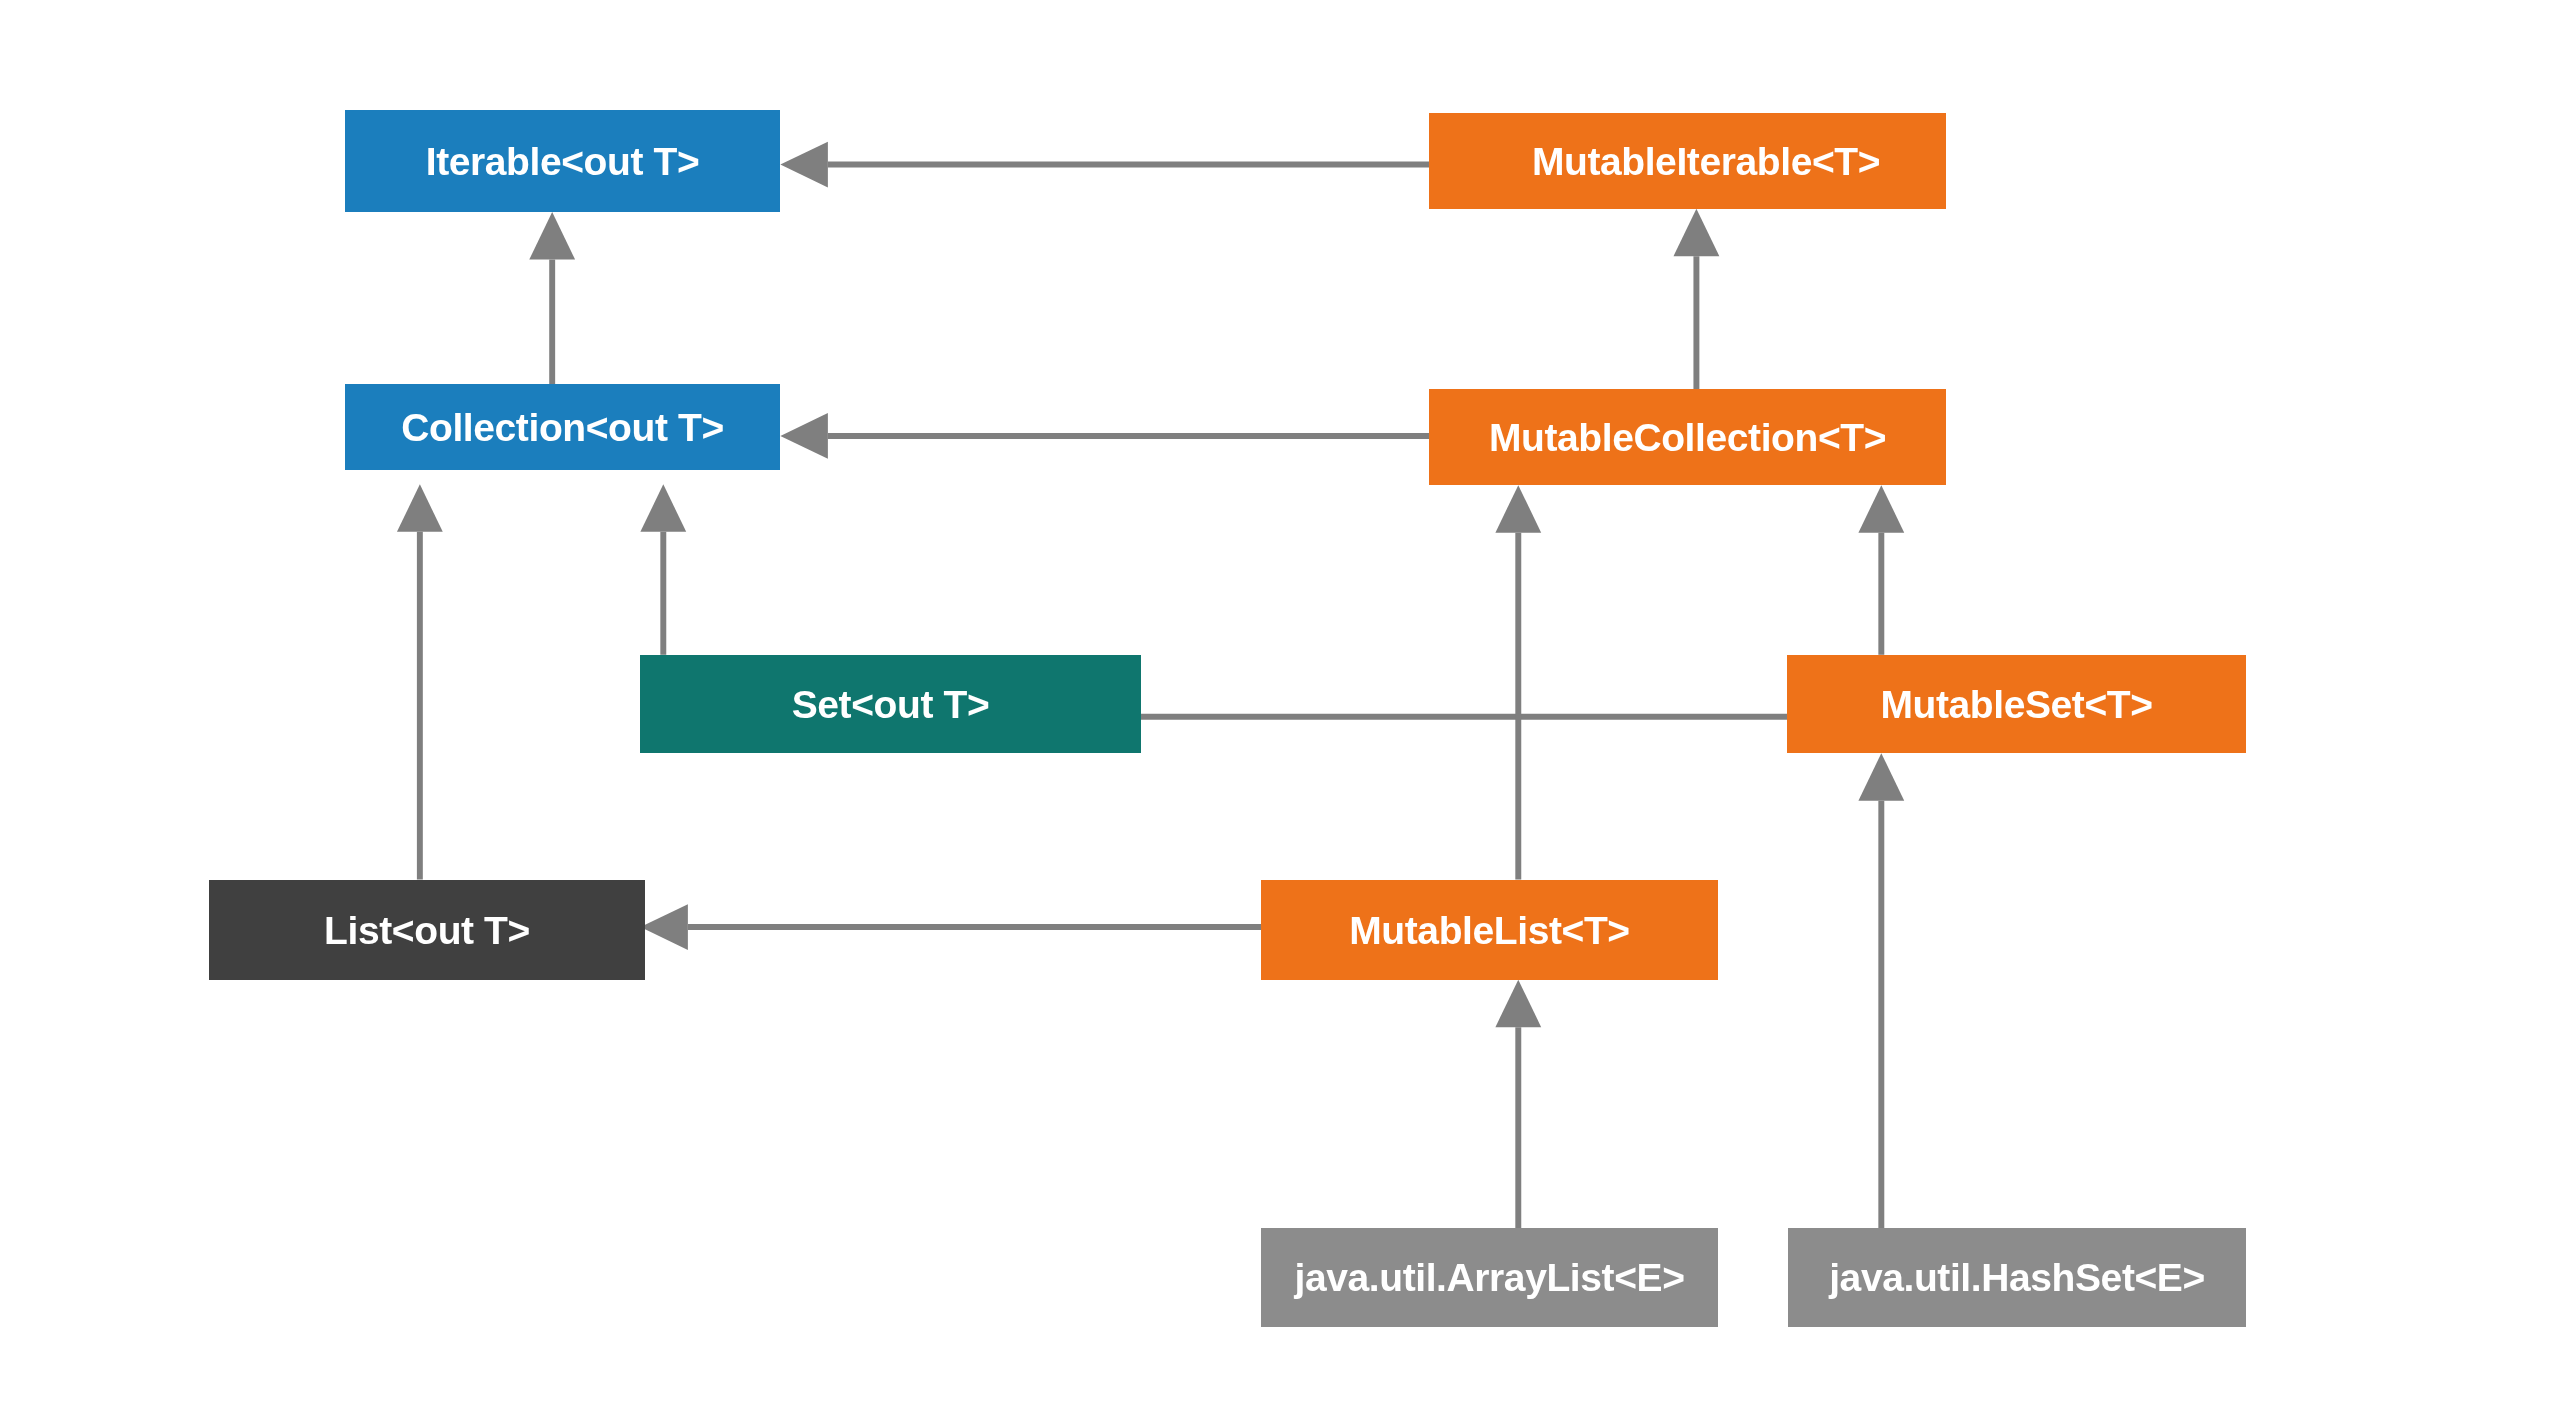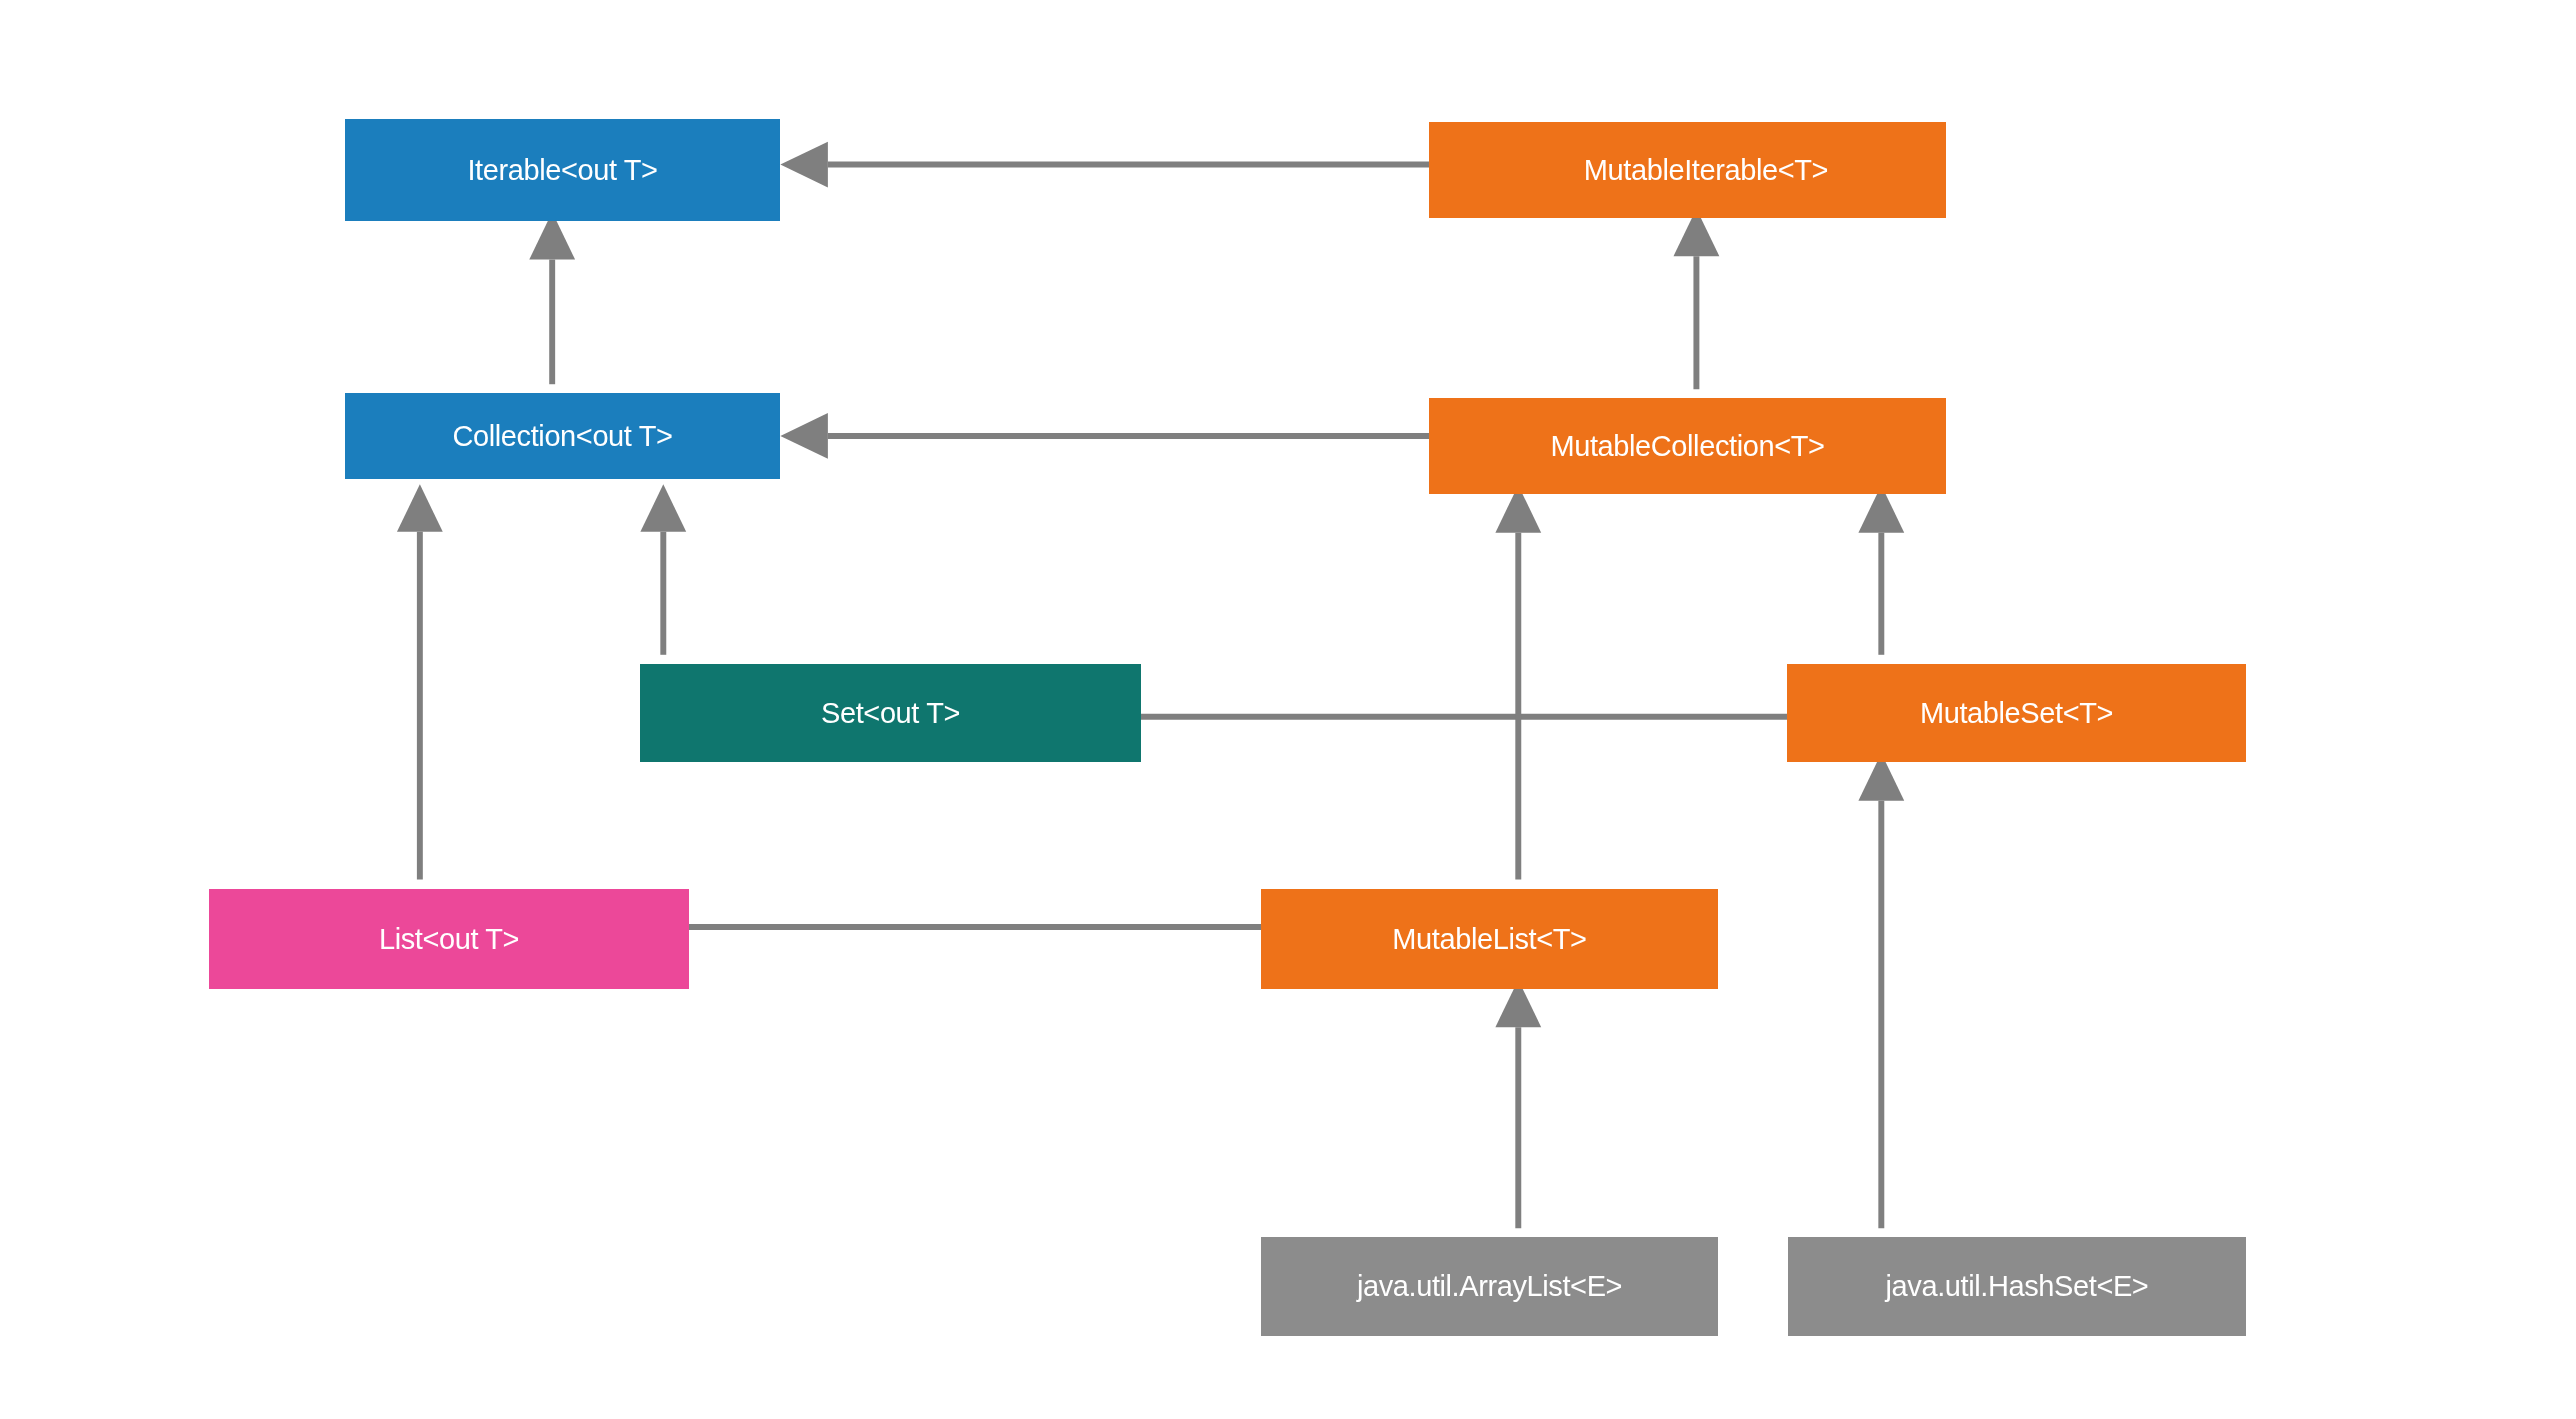--- a/index.html
+++ b/index.html
@@ -29,27 +29,26 @@
     display: block;
   }
   .node-box {
     position: absolute;
     display: flex;
     align-items: center;
     justify-content: center;
     box-sizing: border-box;
     color: #ffffff;
     font-family: "Liberation Sans", sans-serif;
-    font-size: 29px;
-    font-weight: 400;
+    font-size: 39px;
+    font-weight: 700;
     letter-spacing: -0.4px;
     line-height: 1;
     white-space: nowrap;
     user-select: none;
-    margin-top: 9px;
   }
   .node-label {
     display: block;
     pointer-events: none;
   }
 </style>
 </head>
 <body>
 
 <div id="diagram-root">
@@ -119,21 +118,21 @@
       </div>
       <div class="node-box" style="left: 1429px; top: 389px; width: 517px; height: 96px; background: rgb(238, 114, 25);">
         <span class="node-label">MutableCollection&lt;T&gt;</span>
       </div>
       <div class="node-box" style="left: 640px; top: 655px; width: 501px; height: 98px; background: #0f766e;">
         <span class="node-label">Set&lt;out T&gt;</span>
       </div>
       <div class="node-box" style="left: 1787px; top: 655px; width: 459px; height: 98px; background: rgb(238, 114, 25);">
         <span class="node-label">MutableSet&lt;T&gt;</span>
       </div>
-      <div class="node-box" style="left: 209px; top: 880px; width: 480px; height: 100px; background: #ec4899;">
+      <div class="node-box" style="left: 209px; top: 880px; width: 436px; height: 100px; background: #404040;">
         <span class="node-label">List&lt;out T&gt;</span>
       </div>
       <div class="node-box" style="left: 1261px; top: 880px; width: 457px; height: 100px; background: rgb(238, 114, 25); justify-content: center;">
         <span class="node-label">MutableList&lt;T&gt;</span>
       </div>
       <div class="node-box" style="left: 1261px; top: 1228px; width: 457px; height: 99px; background: rgb(140, 140, 140); text-align: right;">
         <span class="node-label">java.util.ArrayList&lt;E&gt;</span>
       </div>
       <div class="node-box" style="left: 1788px; top: 1228px; width: 458px; height: 99px; background: rgb(140, 140, 140);">
         <span class="node-label">java.util.HashSet&lt;E&gt;</span>

